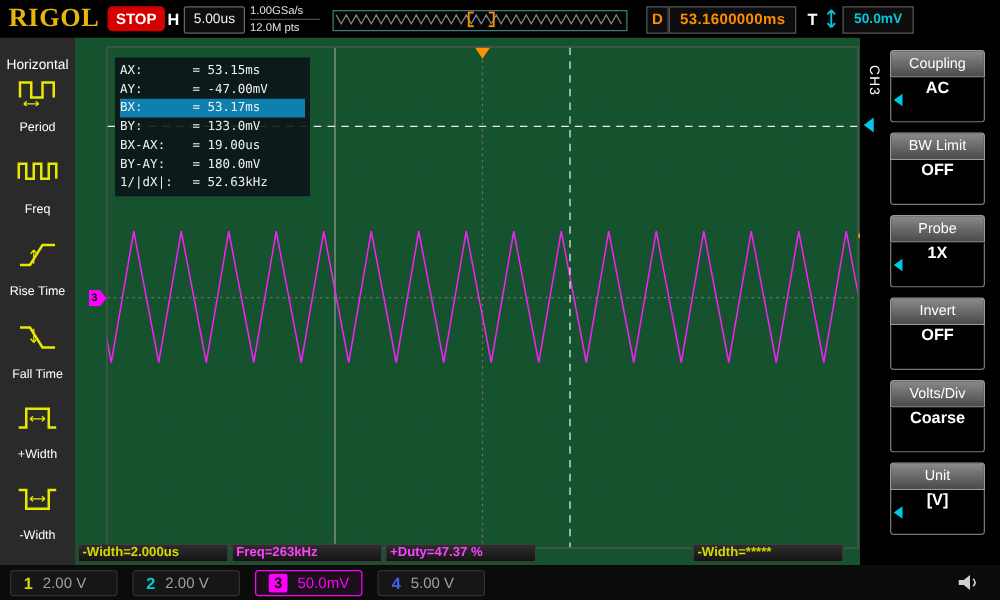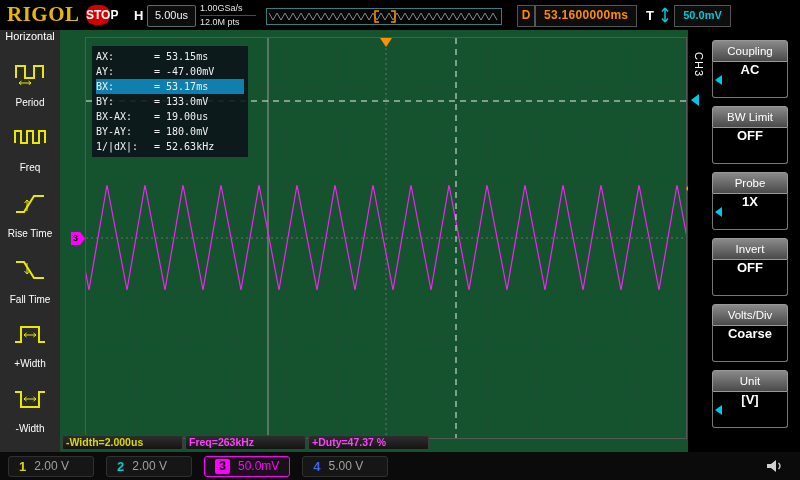--- a/index.html
+++ b/index.html
@@ -1,35 +1,35 @@
 <!DOCTYPE html>
 <html><head>
 <meta charset="utf-8">
 <style>
   html,body{margin:0;padding:0}
   body{position:relative;width:800px;height:480px;background:#000;font-family:"Liberation Sans",sans-serif;overflow:hidden}
 
   
   .top-bar{position:absolute;left:0;top:0;width:800px;height:30px;background:#000;z-index:10}
   .brand{position:absolute;left:7px;top:2px;font-family:"Liberation Serif",serif;font-weight:bold;font-size:21px;color:#e6b60a;letter-spacing:.5px}
-  .stop-btn{position:absolute;left:86px;top:5px;width:24px;height:20px;background:#d40000;color:#fff;font-weight:bold;font-size:12px;text-align:center;line-height:20px;border-radius:9px}
+  .stop-btn{position:absolute;left:86px;top:5px;width:46px;height:20px;background:#d40000;color:#fff;font-weight:bold;font-size:12px;text-align:center;line-height:20px;border-radius:4px}
   .h-label{position:absolute;left:134px;top:8px;color:#fff;font-weight:bold;font-size:13px}
   .timebase-box{position:absolute;left:147px;top:5px;width:47px;height:20px;border:1px solid #666;background:#0d0d0d;color:#f2f2f2;font-weight:normal;font-size:11px;text-align:center;line-height:18px;border-radius:2px}
   .rate-group{position:absolute;left:200px;top:3px;width:56px;font-size:9px;color:#e4e4e4;line-height:11px}
   .rate-top{border-bottom:1px solid #4a4a4a;padding-bottom:1px;margin-bottom:1px}
   .preview{position:absolute;left:266px;top:8px;width:234px;height:15px;border:1px solid #3d7d7d;background:#050505}
   .d-label{position:absolute;left:517px;top:5px;width:16px;height:20px;border:1px solid #555;background:#0d0d0d;color:#ff8c00;font-weight:bold;font-size:12px;text-align:center;line-height:18px}
   .d-value{position:absolute;left:535px;top:5px;height:20px;padding:0 8px;border:1px solid #555;background:#0d0d0d;color:#ff8c00;font-weight:bold;font-size:12px;line-height:18px;letter-spacing:.3px}
   .t-label{position:absolute;left:646px;top:8px;color:#fff;font-weight:bold;font-size:13px}
   .t-icon{position:absolute;left:659px;top:5px}
   .t-value{position:absolute;left:674px;top:5px;width:55px;height:20px;border:1px solid #555;background:#0d0d0d;color:#00c8d8;font-weight:bold;font-size:11px;text-align:center;line-height:18px}
 
   
   .left-bar{position:absolute;left:0;top:30px;width:60px;height:422px;background:#2a2a2a;z-index:9}
-  .left-title{color:#fff;font-size:11px;text-align:center;padding-top:0}
+  .left-title{color:#fff;font-size:11px;text-align:center;padding-top:16px}
   .lm-item{position:absolute;left:0;width:60px;height:48px;display:flex;flex-direction:column;align-items:center;justify-content:flex-end;cursor:pointer}
   .lm-label{color:#fff;font-size:10px;margin-top:12px}
 
   
   .scope{position:absolute;left:60px;top:30px;width:628px;height:422px;background:#14532d}
   .graticule{position:absolute;left:25px;top:7px;width:600px;height:400px;border:1px solid #565656}
   .cursor-panel{position:absolute;left:32px;top:16px;width:148px;background:rgba(12,18,26,.88);padding:3px 4px;z-index:4;font-family:"DejaVu Sans Mono",monospace;font-size:10px;color:#f0f0f0}
   .cp-row{display:flex;height:15px;line-height:15px}
   .cp-label{width:58px}
   .cp-row.hl{background:#0e7fae}
@@ -200,20 +200,21 @@
   </div>
 
   <div class="trig-level-marker">T</div>
   <div class="ch3-marker">3</div>
 
   <div class="meas-bar">
     <div class="meas-slot" style="color: rgb(216, 216, 0);">-Width=2.000us</div>
     <div class="meas-slot" style="color: rgb(255, 64, 255);">Freq=263kHz</div>
     <div class="meas-slot" style="color: rgb(255, 64, 255);">+Duty=47.37 %</div>
     <div class="meas-slot" style="color: rgb(0, 208, 208); margin-top: 48px;">Freq=*****</div>
+    <div class="meas-slot" style="color: rgb(216, 216, 0);">-Width=*****</div>
   </div>
 </div>
 
 <div class="right-bar">
   <div class="ch-tab">CH3</div>
   <div class="tab-arrow"></div>
 
   <div class="rm-item" style="top:10px">
     <div class="rm-head">Coupling</div>
     <div class="rm-val">

